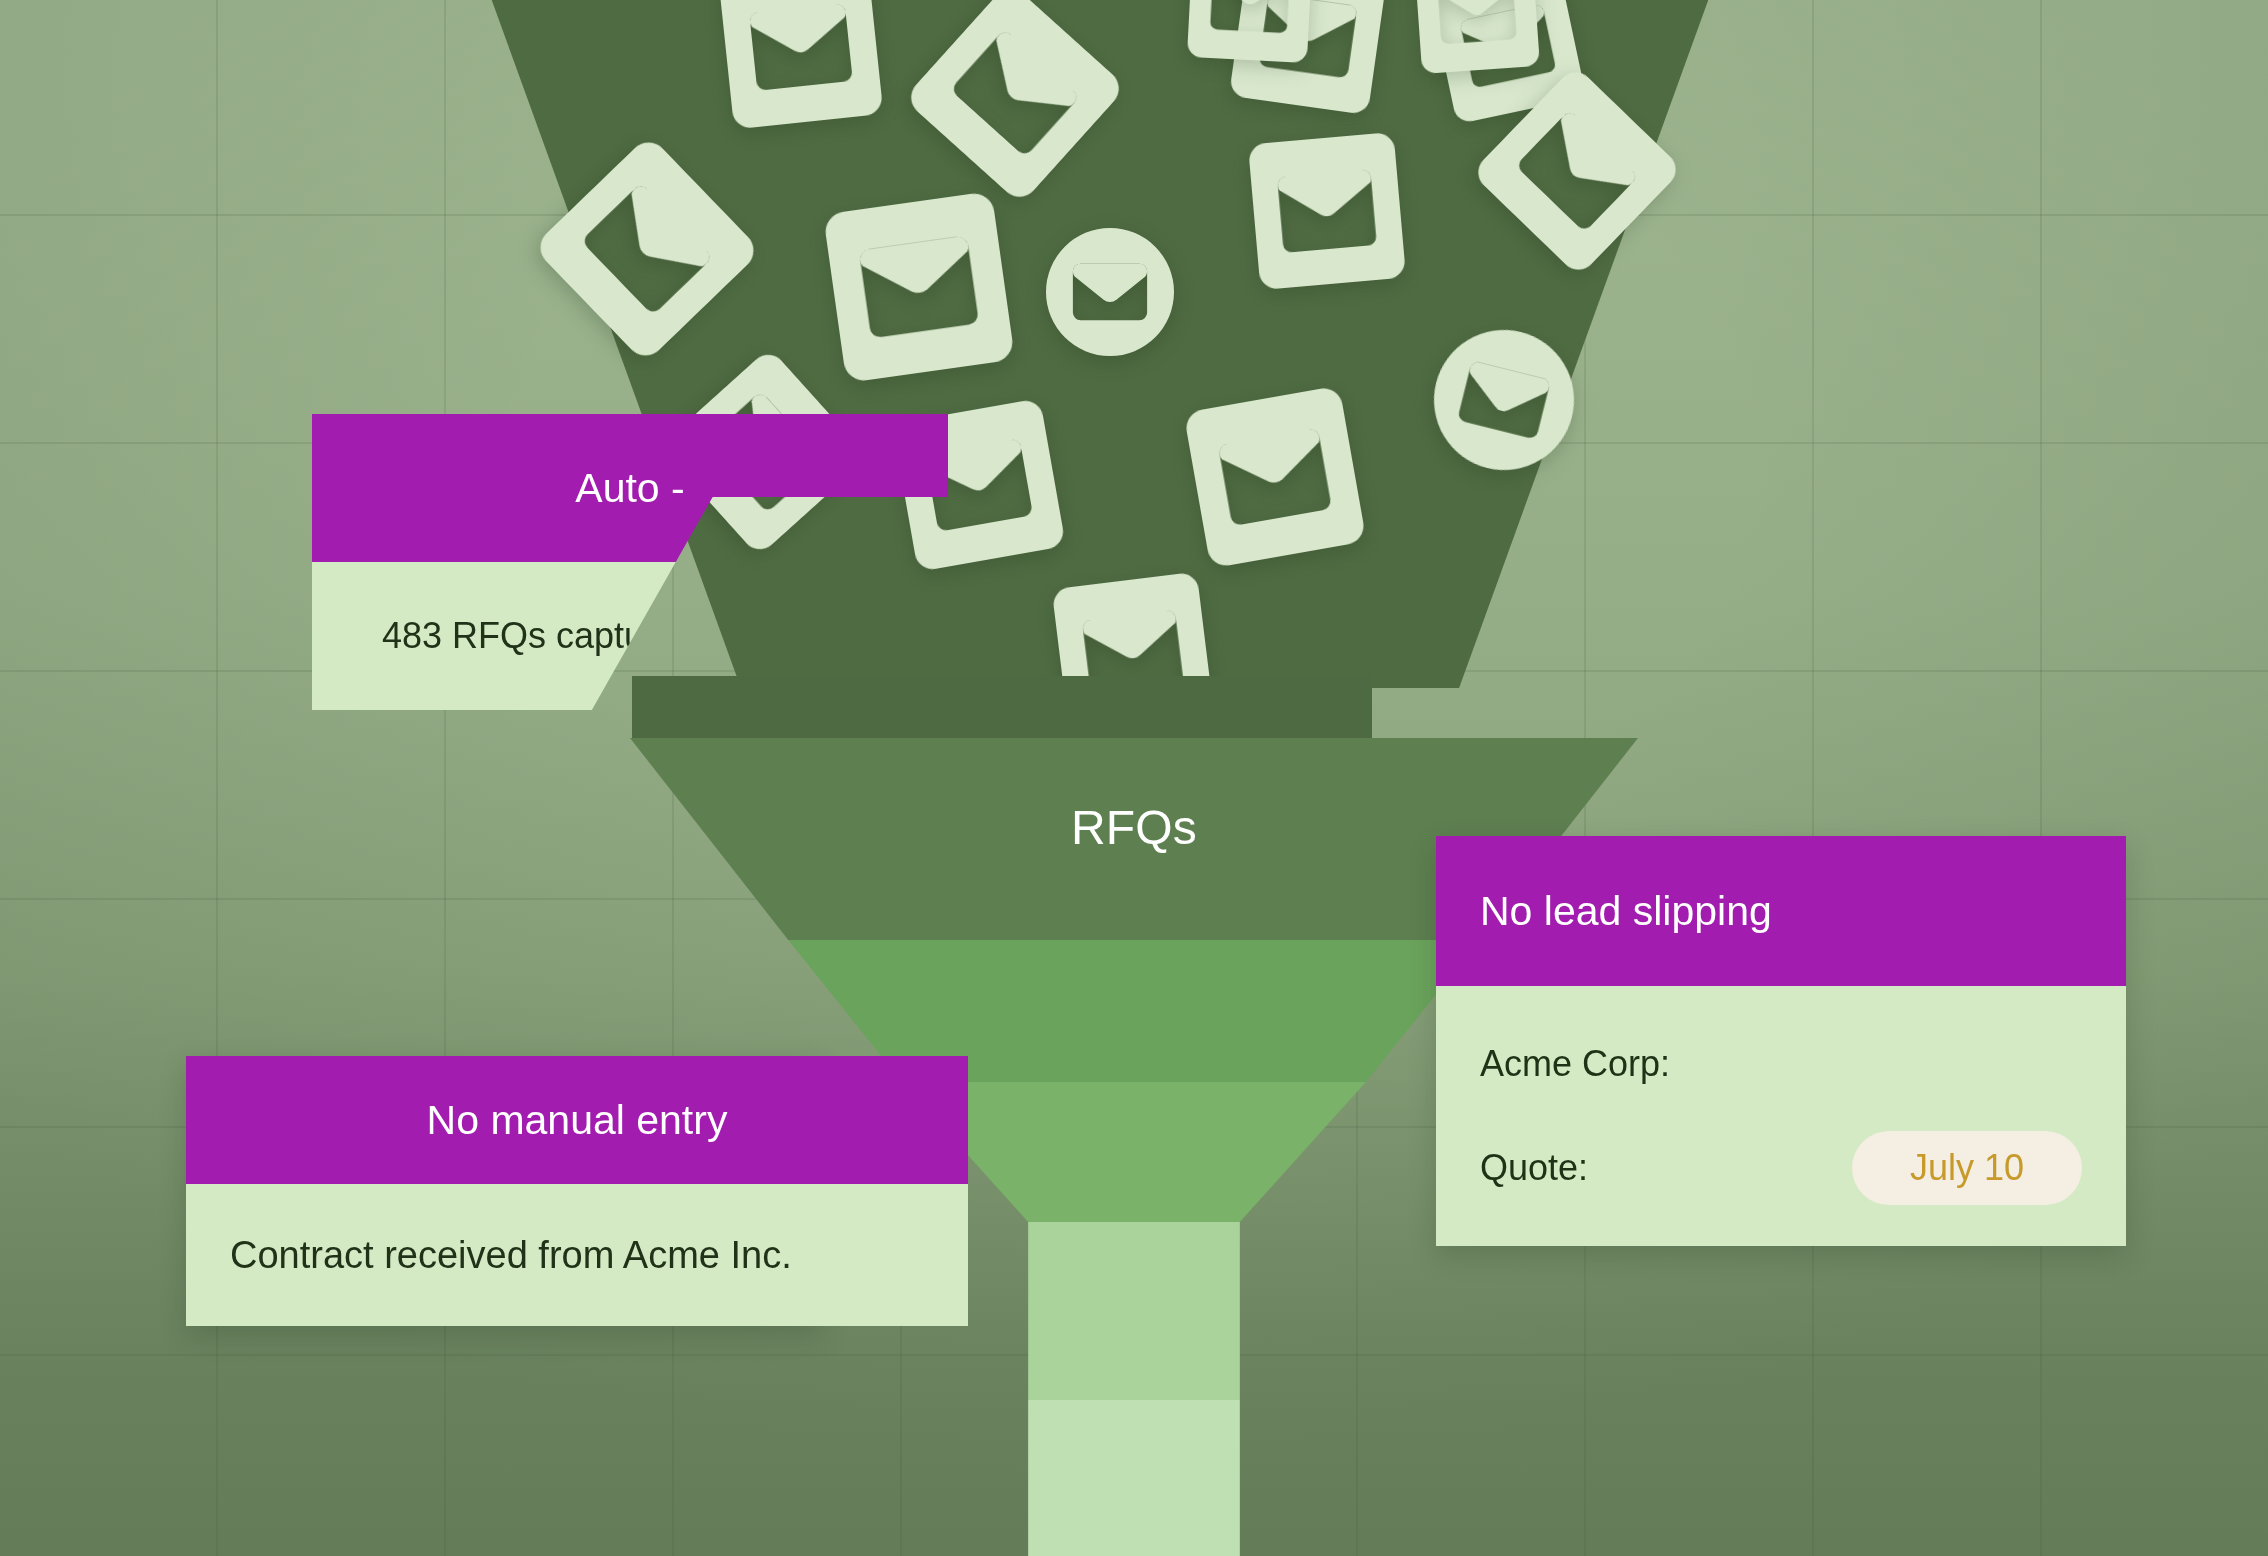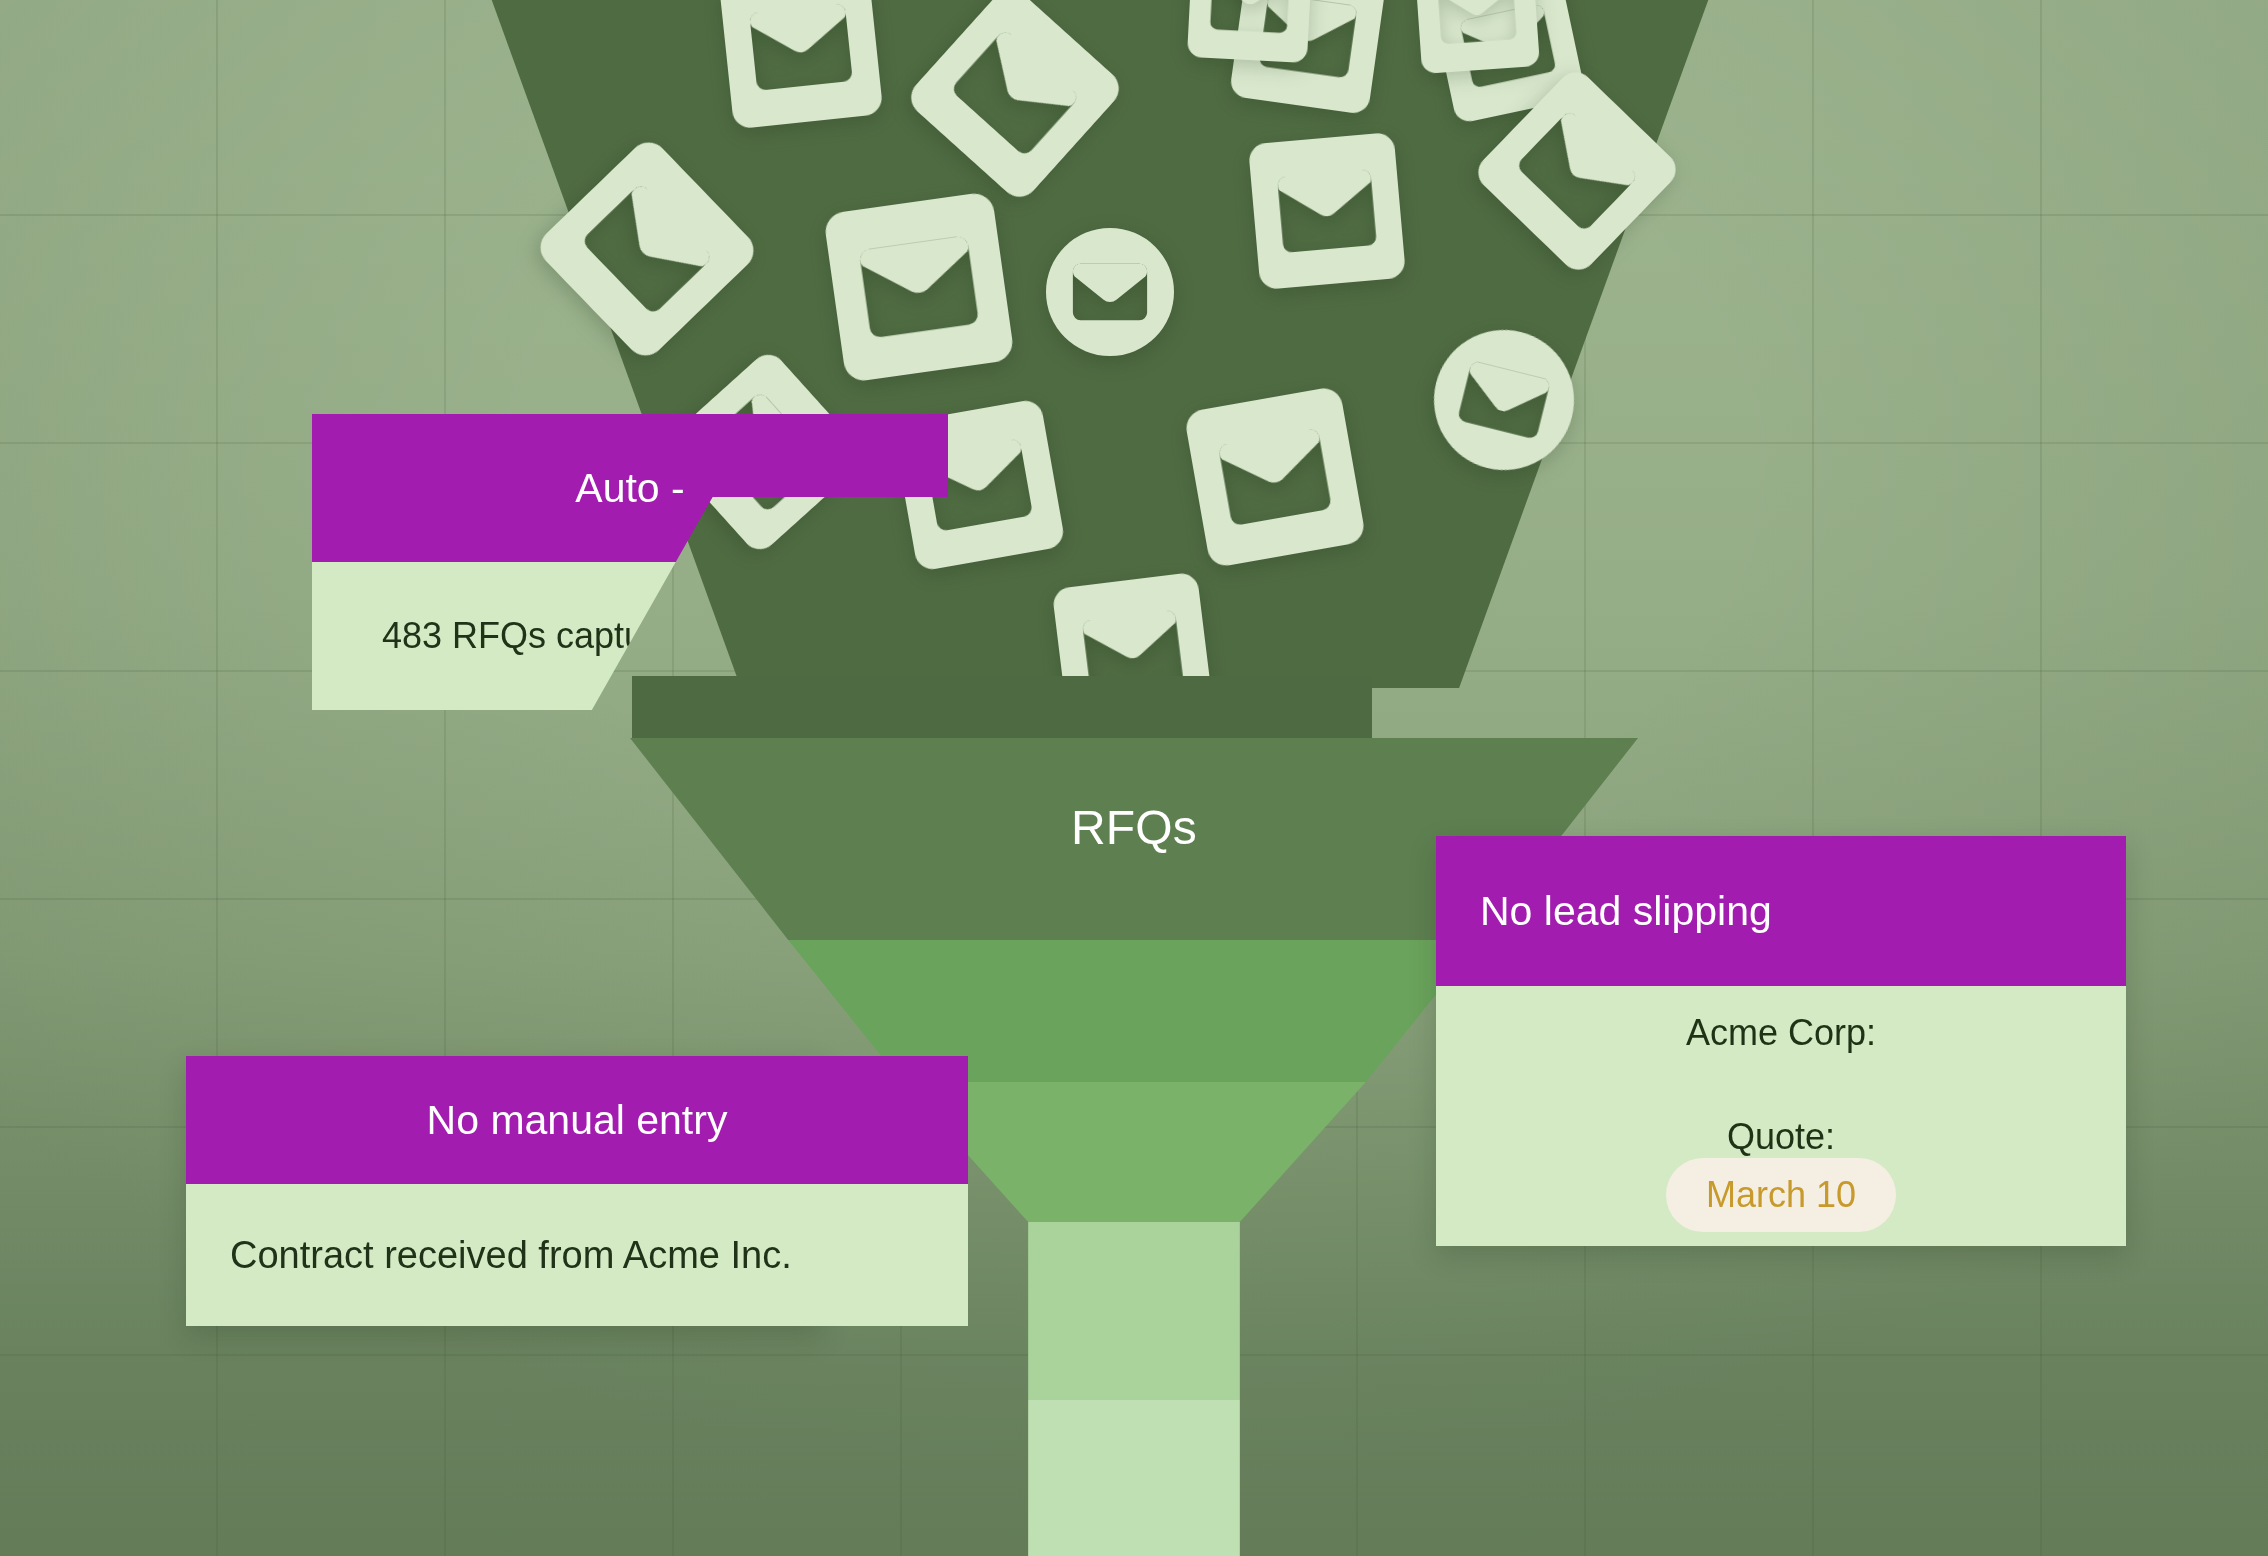--- a/index.html
+++ b/index.html
@@ -155,21 +155,20 @@
   #card-lead { left: 1436px; top: 836px; width: 690px; }
   #card-lead .card-head { height: 150px; width: 690px; padding: 0 44px; justify-content: center; }
   #card-lead .card-head .head-text { width: 100%; }
   #card-lead .card-body {
     height: 260px; width: 690px; padding: 26px 44px;
     display: block;
   }
   .kv-row {
     display: flex; align-items: center; justify-content: space-between;
     height: 104px;
-    flex-direction: column;
   }
   .kv-key { font-size: 36px; color: #1E3216; }
   .pill {
     background: #F4EFE2;
     color: #C79A2B;
     font-size: 36px;
     border-radius: 999px;
     padding: 16px 40px;
     min-width: 150px;
     text-align: center;
@@ -344,18 +343,18 @@
   <div class="card card-shadow" id="card-lead">
     <div class="card-head">
       <span class="head-text">No lead slipping</span>
     </div>
     <div class="card-body">
       <div class="kv-row">
         <span class="kv-key">Acme Corp:</span>
       </div>
       <div class="kv-row">
         <span class="kv-key">Quote:</span>
-        <span class="pill">March 10</span>
+        <span class="pill">July 10</span>
       </div>
     </div>
   </div>
 
 </div>
 
 </body></html>

